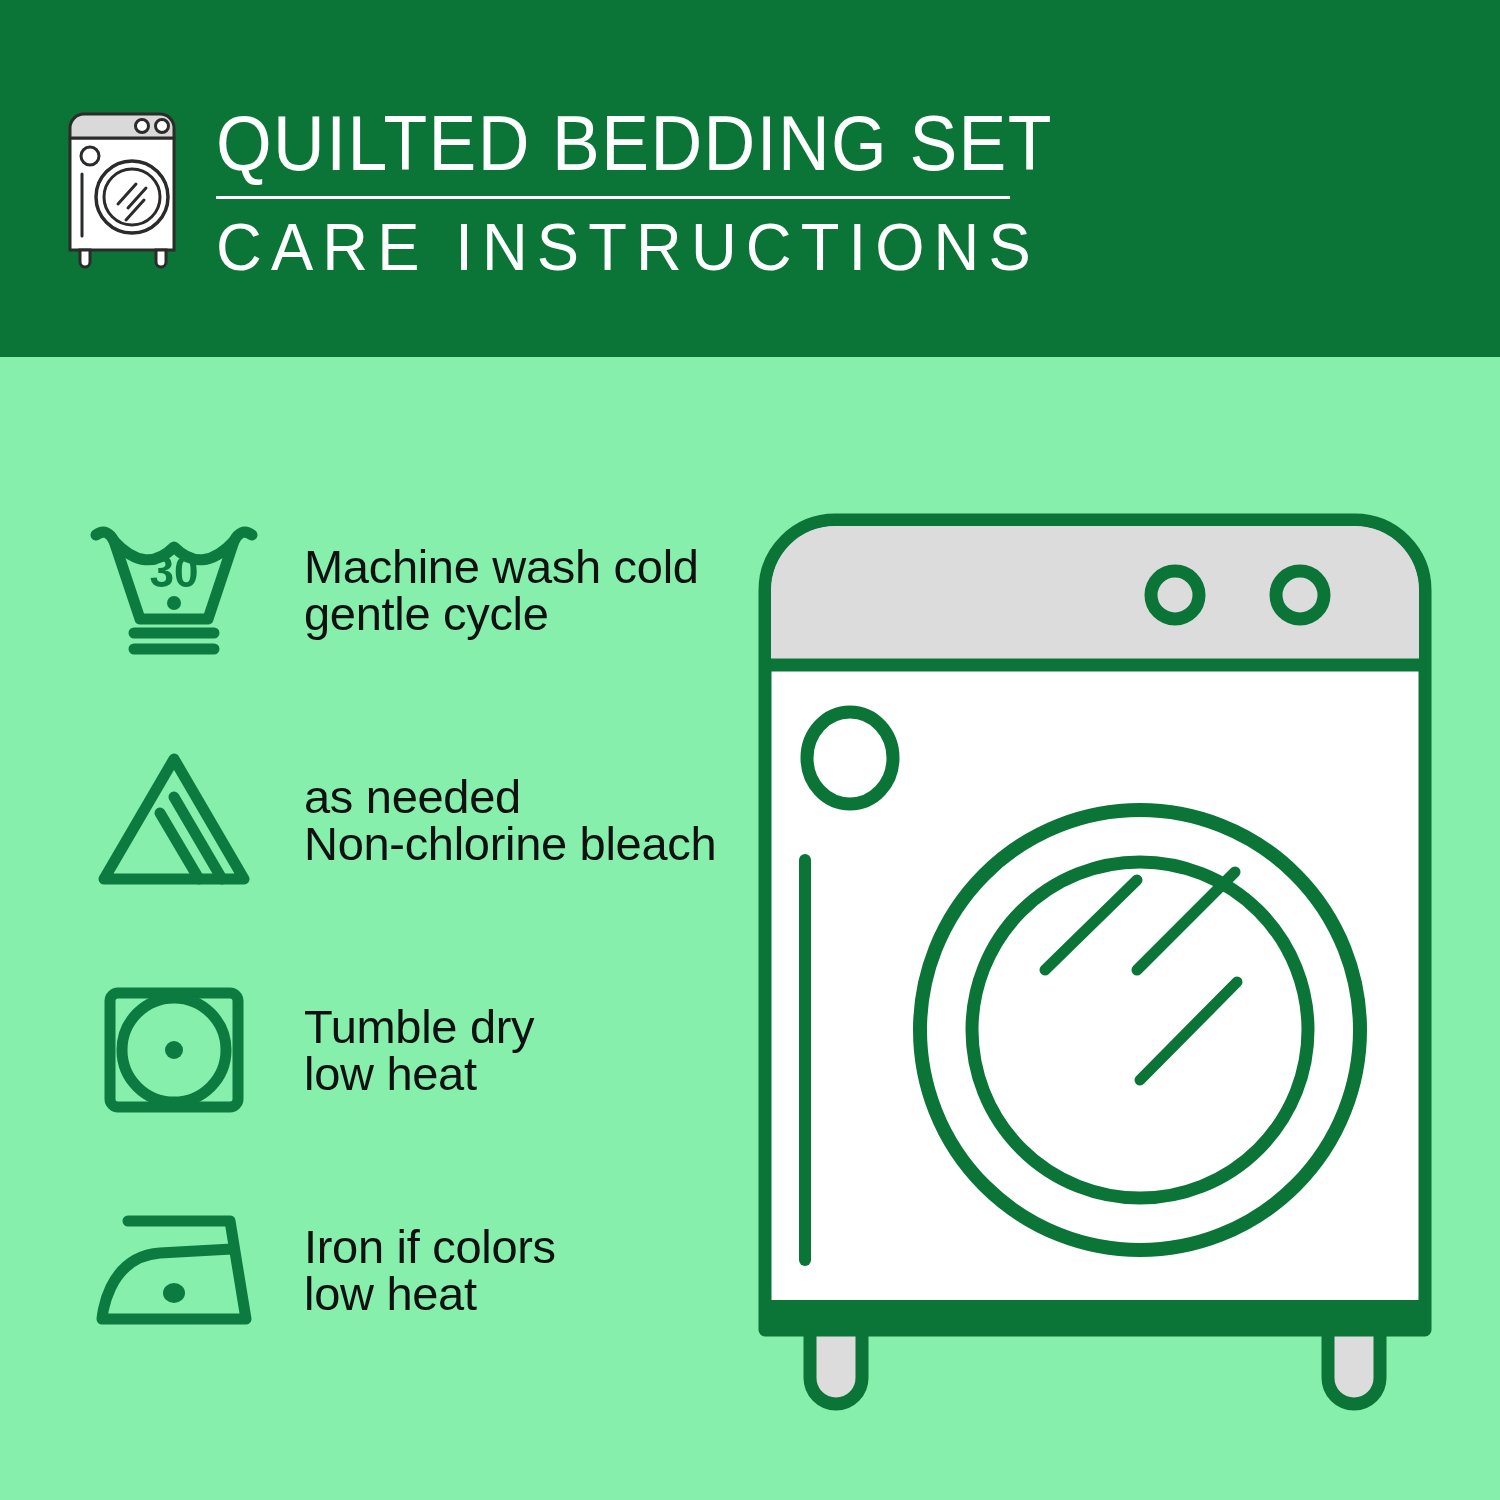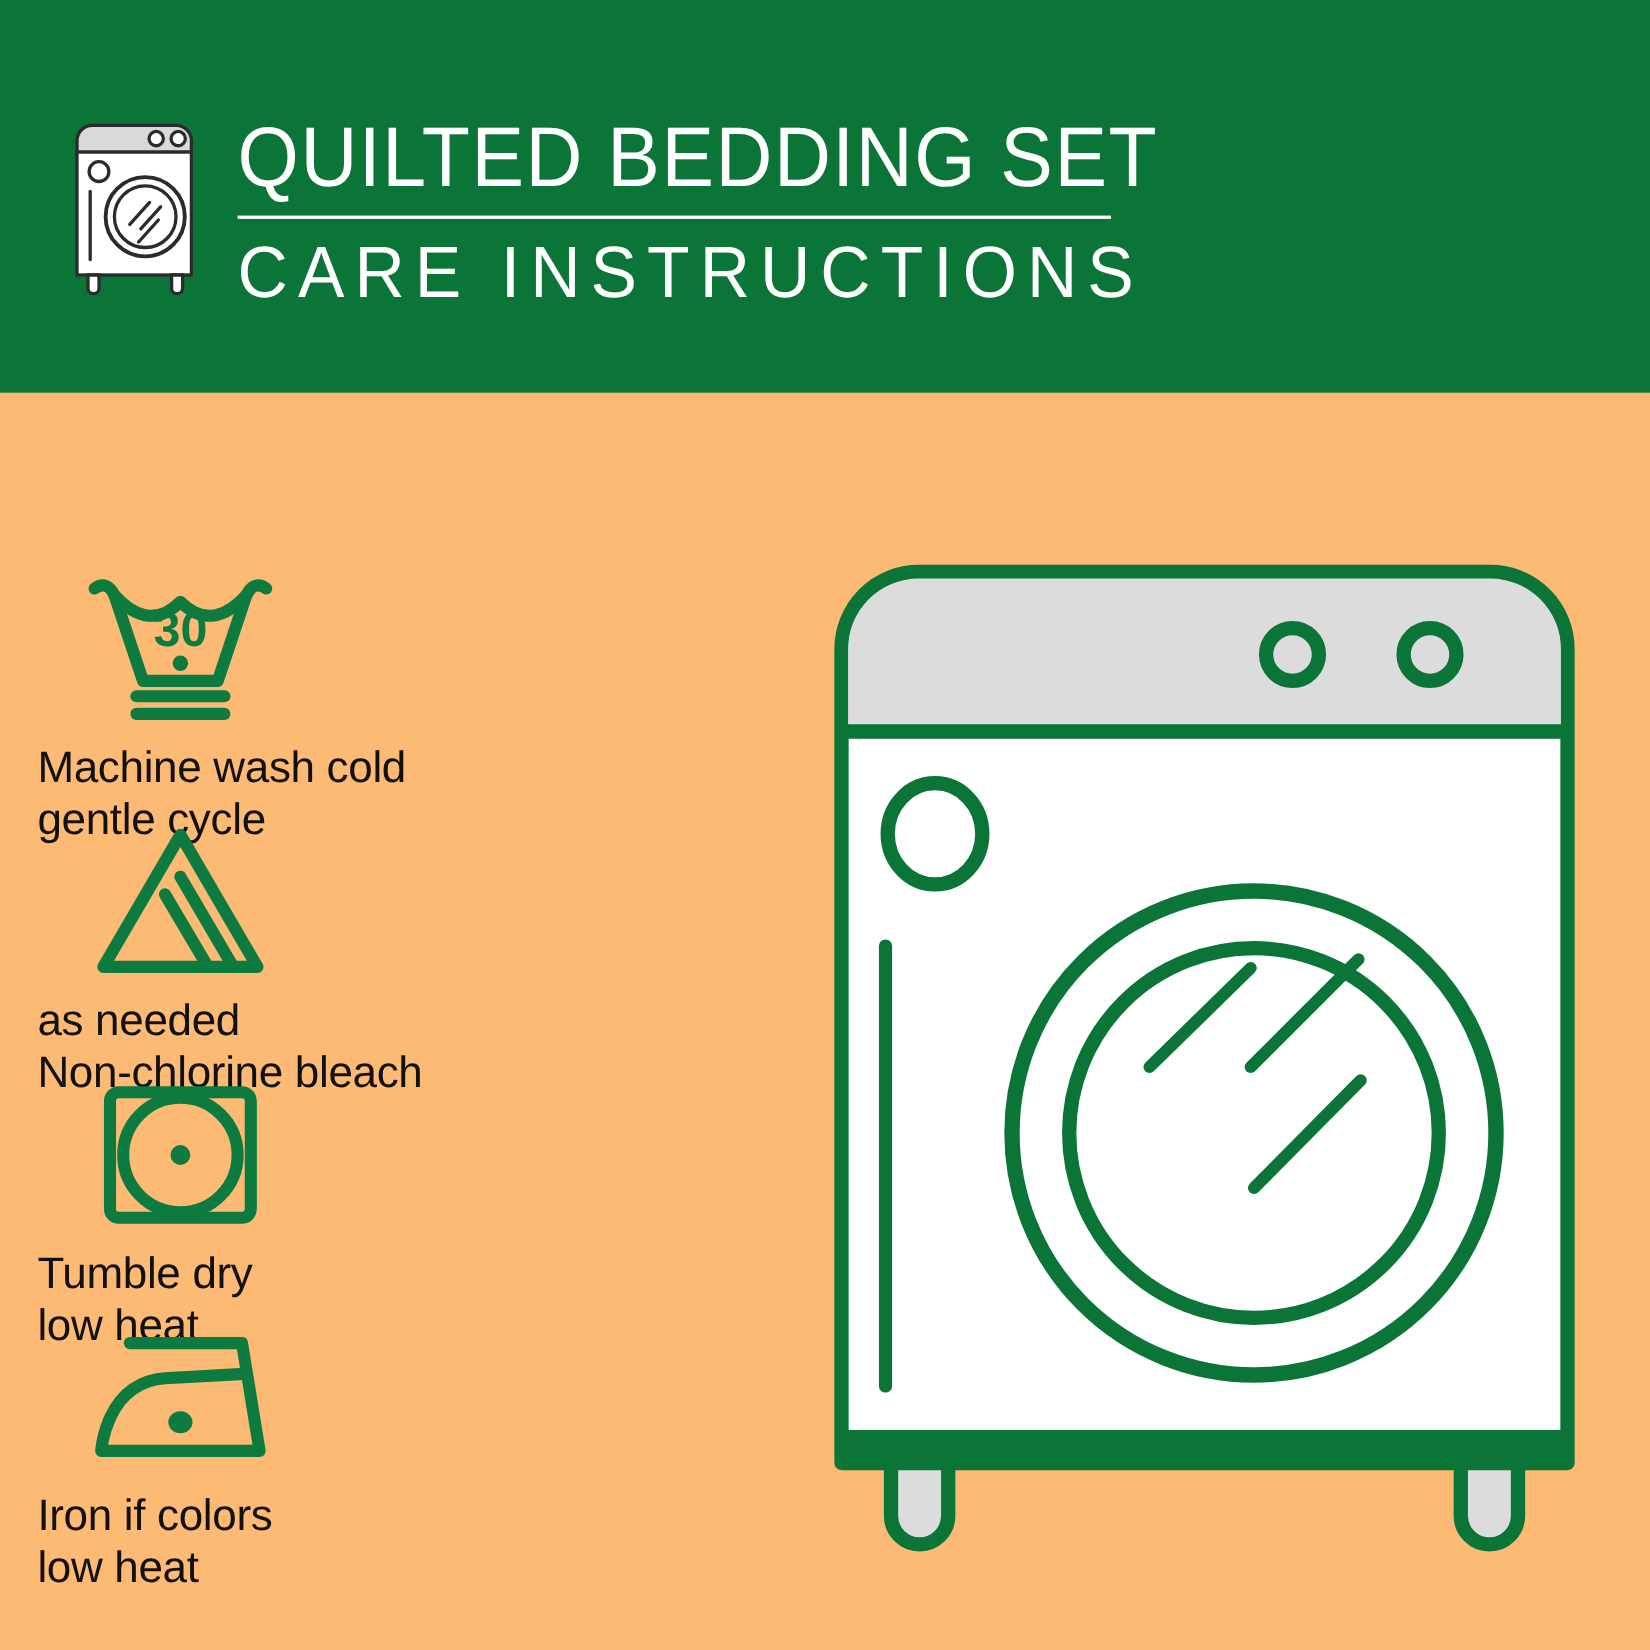--- a/index.html
+++ b/index.html
@@ -8,21 +8,21 @@
     padding: 0;
     background: #ffffff;
   }
   body {
     font-family: "Liberation Sans", sans-serif;
   }
   #page {
     position: relative;
     width: 1500px;
     height: 1500px;
-    background: #fdba74;
+    background: #86efac;
     overflow: hidden;
   }
 
   
   .header-band {
     position: absolute;
     left: 0;
     top: 0;
     width: 1500px;
     height: 357px;
@@ -74,44 +74,44 @@
   
   .care-list {
     position: absolute;
     left: 0;
     top: 357px;
     width: 740px;
     height: 1143px;
   }
   .care-row {
     position: absolute;
-    left: 4px;
+    left: 14px;
     width: 740px;
     display: flex;
-    flex-direction: column;
+    align-items: center;
   }
   .care-row-0 { top: 148px; }
   .care-row-1 { top: 378px; }
   .care-row-2 { top: 608px; }
   .care-row-3 { top: 828px; }
 
   .care-symbol {
     width: 200px;
     min-width: 200px;
     height: 170px;
     display: flex;
     align-items: center;
     justify-content: center;
     margin-left: 60px;
   }
   .care-symbol svg { display: block; }
 
   .care-text {
     font-family: "Liberation Sans", sans-serif;
-    font-size: 40px;
+    font-size: 47px;
     line-height: 47px;
     color: #111111;
     letter-spacing: -0.3px;
     padding-left: 30px;
   }
   .care-text .ln { display: block; white-space: nowrap; }
 
   
   .machine-wrap {
     position: absolute;

